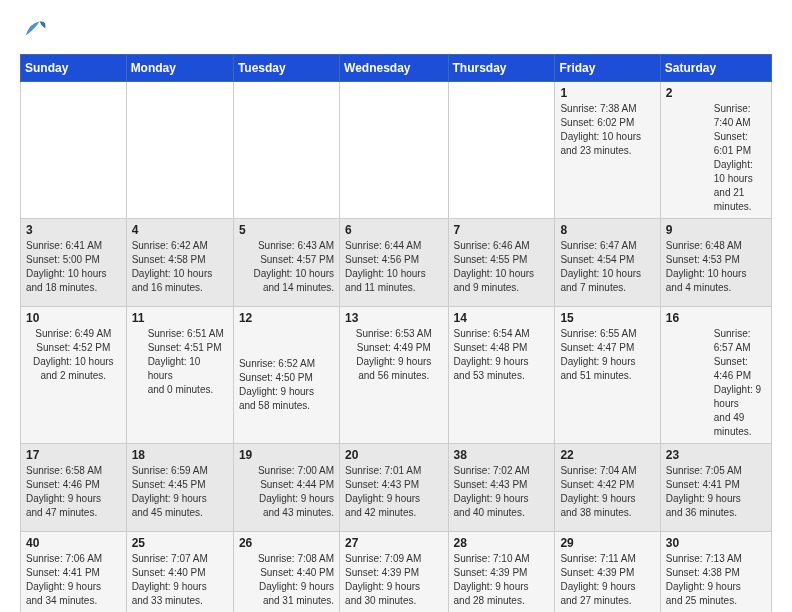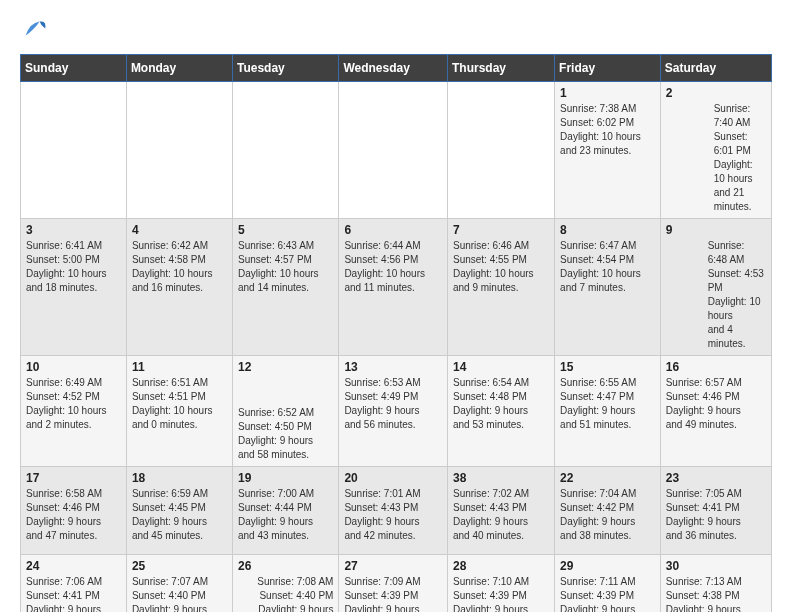--- a/index.html
+++ b/index.html
@@ -48,21 +48,21 @@
     .location-title {
       font-size: 14px;
       color: #444;
     }
     .calendar {
       width: 100%;
       border-collapse: collapse;
       font-size: 10.5px;
     }
     .calendar thead th {
-      background-color: #404040;
+      background-color: #1d4ed8;
       color: #fff;
       padding: 6px 4px;
       text-align: left;
       font-size: 12px;
       font-weight: bold;
       border: 1px solid #3a6aaa;
     }
     .calendar tbody td {
       vertical-align: top;
       border: 1px solid #ccc;
@@ -157,21 +157,21 @@
         </td>
         <td>
           <span class="day-num">4</span>
           <div class="day-info" style="white-space: pre-line;">Sunrise: 6:42 AM
 Sunset: 4:58 PM
 Daylight: 10 hours
 and 16 minutes.</div>
         </td>
         <td>
           <span class="day-num">5</span>
-          <div class="day-info" style="white-space: pre-line;">Sunrise: 6:43 AM
+          <div class="day-info" style="white-space: pre-line; text-align: right;">Sunrise: 6:43 AM
 Sunset: 4:57 PM
 Daylight: 10 hours
 and 14 minutes.</div>
         </td>
         <td>
           <span class="day-num">6</span>
           <div class="day-info" style="white-space: pre-line;">Sunrise: 6:44 AM
 Sunset: 4:56 PM
 Daylight: 10 hours
 and 11 minutes.</div>
@@ -185,72 +185,72 @@
         </td>
         <td>
           <span class="day-num">8</span>
           <div class="day-info" style="white-space: pre-line;">Sunrise: 6:47 AM
 Sunset: 4:54 PM
 Daylight: 10 hours
 and 7 minutes.</div>
         </td>
         <td>
           <span class="day-num">9</span>
-          <div class="day-info" style="white-space: pre-line; margin-left: 42px;">Sunrise: 6:48 AM
+          <div class="day-info" style="white-space: pre-line;">Sunrise: 6:48 AM
 Sunset: 4:53 PM
 Daylight: 10 hours
 and 4 minutes.</div>
         </td>
       </tr>
       <tr>
         <td>
           <span class="day-num">10</span>
-          <div class="day-info" style="white-space: pre-line;">Sunrise: 6:49 AM
+          <div class="day-info" style="white-space: pre-line; text-align: center;">Sunrise: 6:49 AM
 Sunset: 4:52 PM
 Daylight: 10 hours
 and 2 minutes.</div>
         </td>
         <td>
           <span class="day-num">11</span>
-          <div class="day-info" style="white-space: pre-line;">Sunrise: 6:51 AM
+          <div class="day-info" style="white-space: pre-line; margin-left: 16px;">Sunrise: 6:51 AM
 Sunset: 4:51 PM
 Daylight: 10 hours
 and 0 minutes.</div>
         </td>
         <td>
           <span class="day-num">12</span>
           <div class="day-info" style="white-space: pre-line; margin-top: 32px;">Sunrise: 6:52 AM
 Sunset: 4:50 PM
 Daylight: 9 hours
 and 58 minutes.</div>
         </td>
         <td>
           <span class="day-num">13</span>
-          <div class="day-info" style="white-space: pre-line;">Sunrise: 6:53 AM
+          <div class="day-info" style="white-space: pre-line; text-align: center;">Sunrise: 6:53 AM
 Sunset: 4:49 PM
 Daylight: 9 hours
 and 56 minutes.</div>
         </td>
         <td>
           <span class="day-num">14</span>
           <div class="day-info" style="white-space: pre-line;">Sunrise: 6:54 AM
 Sunset: 4:48 PM
 Daylight: 9 hours
 and 53 minutes.</div>
         </td>
         <td>
           <span class="day-num">15</span>
           <div class="day-info" style="white-space: pre-line;">Sunrise: 6:55 AM
 Sunset: 4:47 PM
 Daylight: 9 hours
 and 51 minutes.</div>
         </td>
         <td>
           <span class="day-num">16</span>
-          <div class="day-info" style="white-space: pre-line;">Sunrise: 6:57 AM
+          <div class="day-info" style="white-space: pre-line; margin-left: 48px;">Sunrise: 6:57 AM
 Sunset: 4:46 PM
 Daylight: 9 hours
 and 49 minutes.</div>
         </td>
       </tr>
       <tr>
         <td>
           <span class="day-num">17</span>
           <div class="day-info" style="white-space: pre-line;">Sunrise: 6:58 AM
 Sunset: 4:46 PM
@@ -259,21 +259,21 @@
         </td>
         <td>
           <span class="day-num">18</span>
           <div class="day-info" style="white-space: pre-line;">Sunrise: 6:59 AM
 Sunset: 4:45 PM
 Daylight: 9 hours
 and 45 minutes.</div>
         </td>
         <td>
           <span class="day-num">19</span>
-          <div class="day-info" style="white-space: pre-line;">Sunrise: 7:00 AM
+          <div class="day-info" style="white-space: pre-line; text-align: right;">Sunrise: 7:00 AM
 Sunset: 4:44 PM
 Daylight: 9 hours
 and 43 minutes.</div>
         </td>
         <td>
           <span class="day-num">20</span>
           <div class="day-info" style="white-space: pre-line;">Sunrise: 7:01 AM
 Sunset: 4:43 PM
 Daylight: 9 hours
 and 42 minutes.</div>
@@ -295,21 +295,21 @@
         <td>
           <span class="day-num">23</span>
           <div class="day-info" style="white-space: pre-line;">Sunrise: 7:05 AM
 Sunset: 4:41 PM
 Daylight: 9 hours
 and 36 minutes.</div>
         </td>
       </tr>
       <tr>
         <td>
-          <span class="day-num">24</span>
+          <span class="day-num">40</span>
           <div class="day-info" style="white-space: pre-line;">Sunrise: 7:06 AM
 Sunset: 4:41 PM
 Daylight: 9 hours
 and 34 minutes.</div>
         </td>
         <td>
           <span class="day-num">25</span>
           <div class="day-info" style="white-space: pre-line;">Sunrise: 7:07 AM
 Sunset: 4:40 PM
 Daylight: 9 hours

